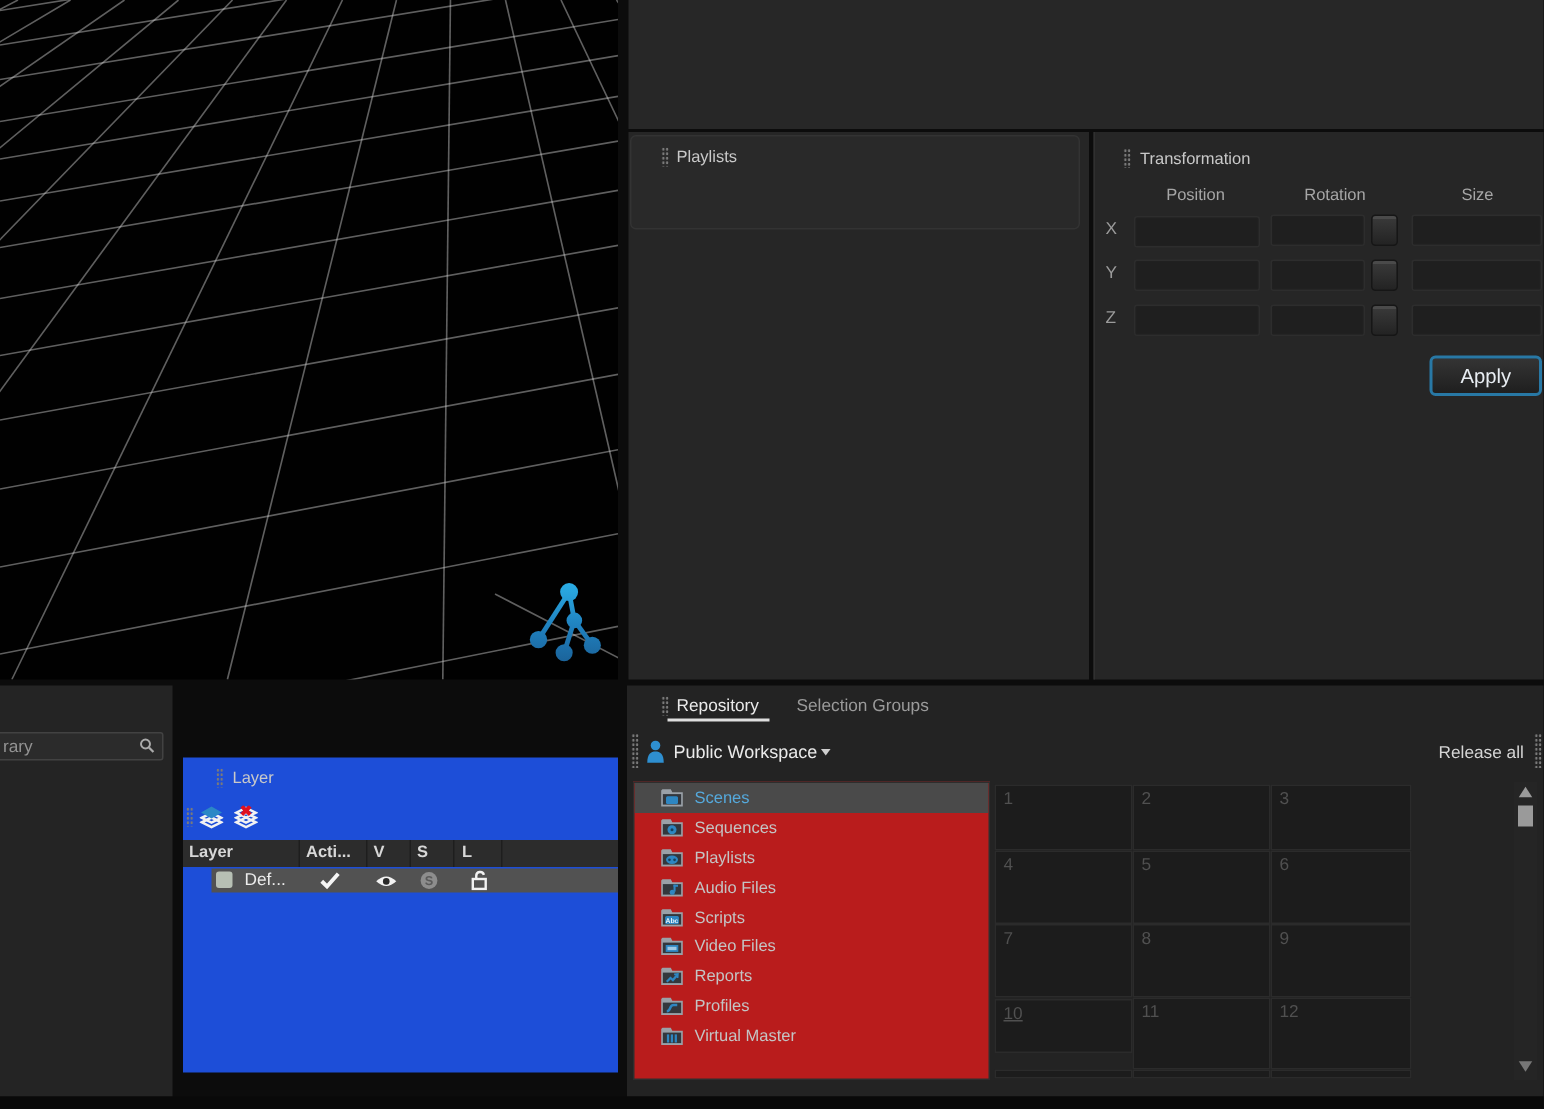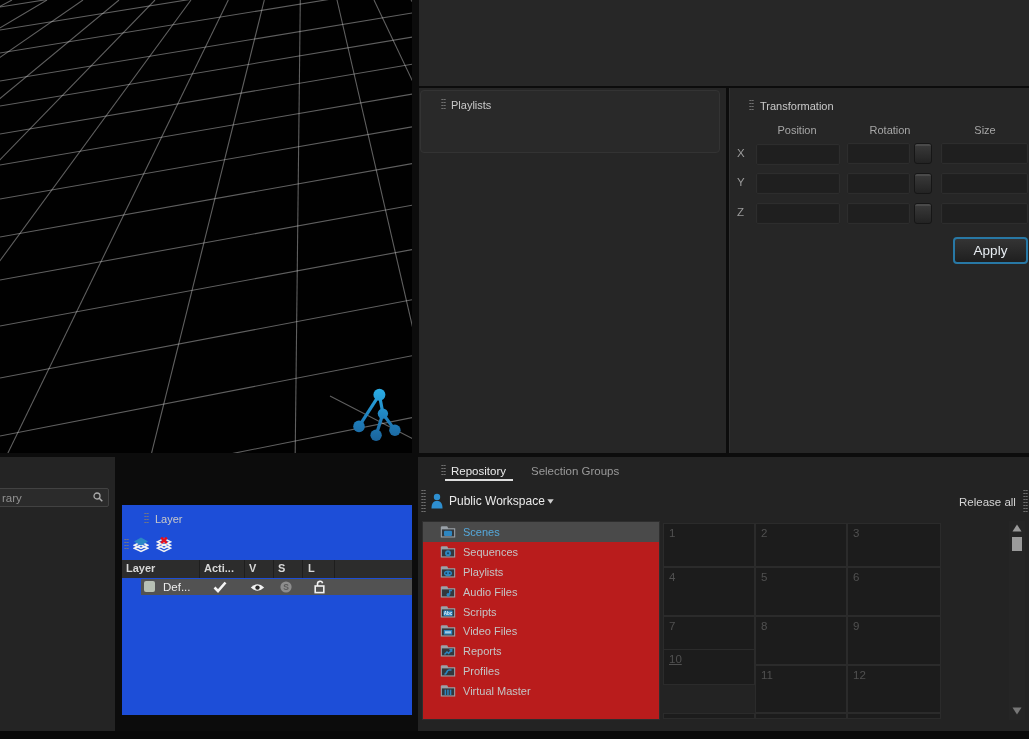--- a/index.html
+++ b/index.html
@@ -304,21 +304,21 @@
   <div id="grid">
       <div class="gcell" style="left:0px;top:0px;width:92px;height:44px;">1</div>
       <div class="gcell" style="left:92px;top:0px;width:92px;height:44px;">2</div>
       <div class="gcell" style="left:184px;top:0px;width:94px;height:44px;">3</div>
       <div class="gcell" style="left:0px;top:44px;width:92px;height:49px;">4</div>
       <div class="gcell" style="left:92px;top:44px;width:92px;height:49px;">5</div>
       <div class="gcell" style="left:184px;top:44px;width:94px;height:49px;">6</div>
       <div class="gcell" style="left:0px;top:93px;width:92px;height:49px;">7</div>
       <div class="gcell" style="left:92px;top:93px;width:92px;height:49px;">8</div>
       <div class="gcell" style="left:184px;top:93px;width:94px;height:49px;">9</div>
-      <div class="gcell" style="left:0px;top:126px;width:92px;height:36px;text-decoration:underline;">10</div>
+      <div class="gcell" style="left:0px;top:143px;width:92px;height:36px;text-decoration:underline;">10</div>
       <div class="gcell" style="left:92px;top:142px;width:92px;height:48px;">11</div>
       <div class="gcell" style="left:184px;top:142px;width:94px;height:48px;">12</div>
       <div class="gcell" style="left:0px;top:190px;width:92px;height:6px;"></div>
       <div class="gcell" style="left:92px;top:190px;width:92px;height:6px;"></div>
       <div class="gcell" style="left:184px;top:190px;width:94px;height:6px;"></div>
     </div>
   <div id="vscroll">
     <svg class="abs" style="left:3px;top:3px;" width="10" height="8" viewBox="0 0 10 8">
         <path d="M5 0.5 L9.5 7.5 L0.5 7.5 Z" fill="#9a9a9a"></path>
       </svg>

